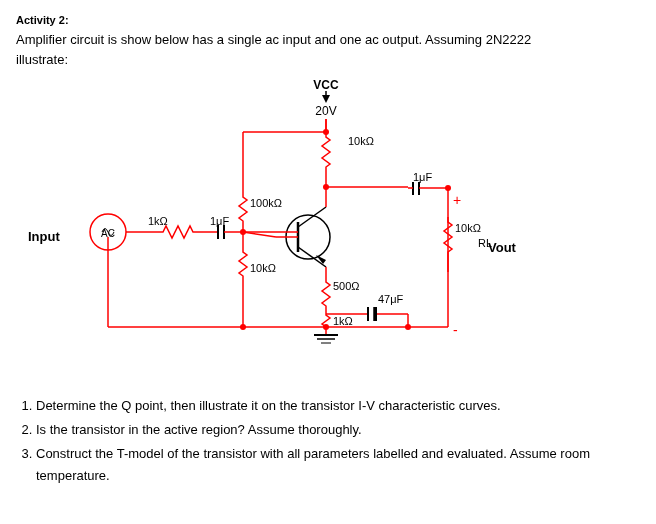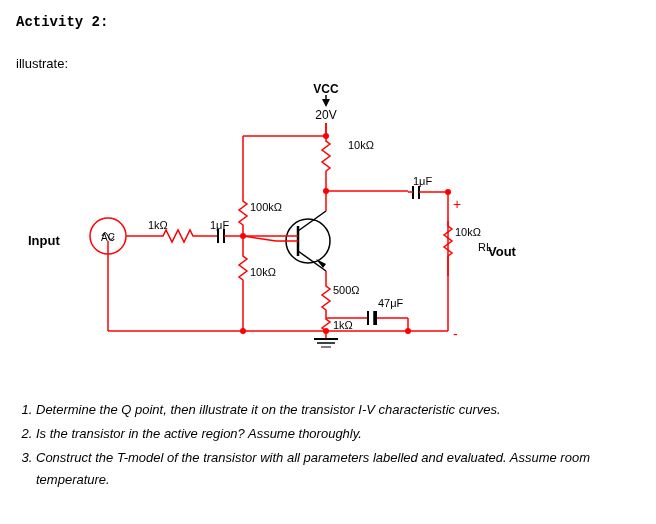--- a/index.html
+++ b/index.html
@@ -10,23 +10,22 @@
       font-family: Arial, sans-serif;
       font-size: 13px;
       overflow: hidden;
       position: relative;
     }
     .page {
       padding: 14px 16px 10px 16px;
     }
     .title {
       font-weight: bold;
-      font-size: 14px;
+      font-size: 11px;
       margin-bottom: 4px;
-      font-family: Liberation Mono, monospace;
     }
     .description {
       font-size: 13px;
       line-height: 1.5;
       margin-bottom: 8px;
     }
     .circuit-area {
       position: relative;
       width: 620px;
       height: 310px;
@@ -38,33 +37,32 @@
       width: 100%;
       height: 100%;
     }
     .questions {
       margin-top: 4px;
       font-size: 13px;
       line-height: 1.7;
     }
     .questions ol {
       padding-left: 20px;
-      font-style: italic;
     }
     .questions li {
       margin-bottom: 2px;
     }
   </style>
 </head>
 <body>
 
 <div class="page">
   <div class="title">Activity 2:</div>
   <div class="description">
-    <br>
+    <span>Amplifier circuit is show below has a single ac input and one ac output. Assuming 2N2222</span><br>
     <span>illustrate:</span>
   </div>
 
   <div class="circuit-area">
     <svg class="circuit" viewBox="0 0 620 310" xmlns="http://www.w3.org/2000/svg">
 
       <text x="308" y="12" text-anchor="middle" font-size="12" font-weight="bold">VCC</text>
 
       <line x1="308" y1="14" x2="308" y2="22" stroke="black" stroke-width="1.5"></line>
       <polygon points="308,26 304,18 312,18" fill="black"></polygon>

